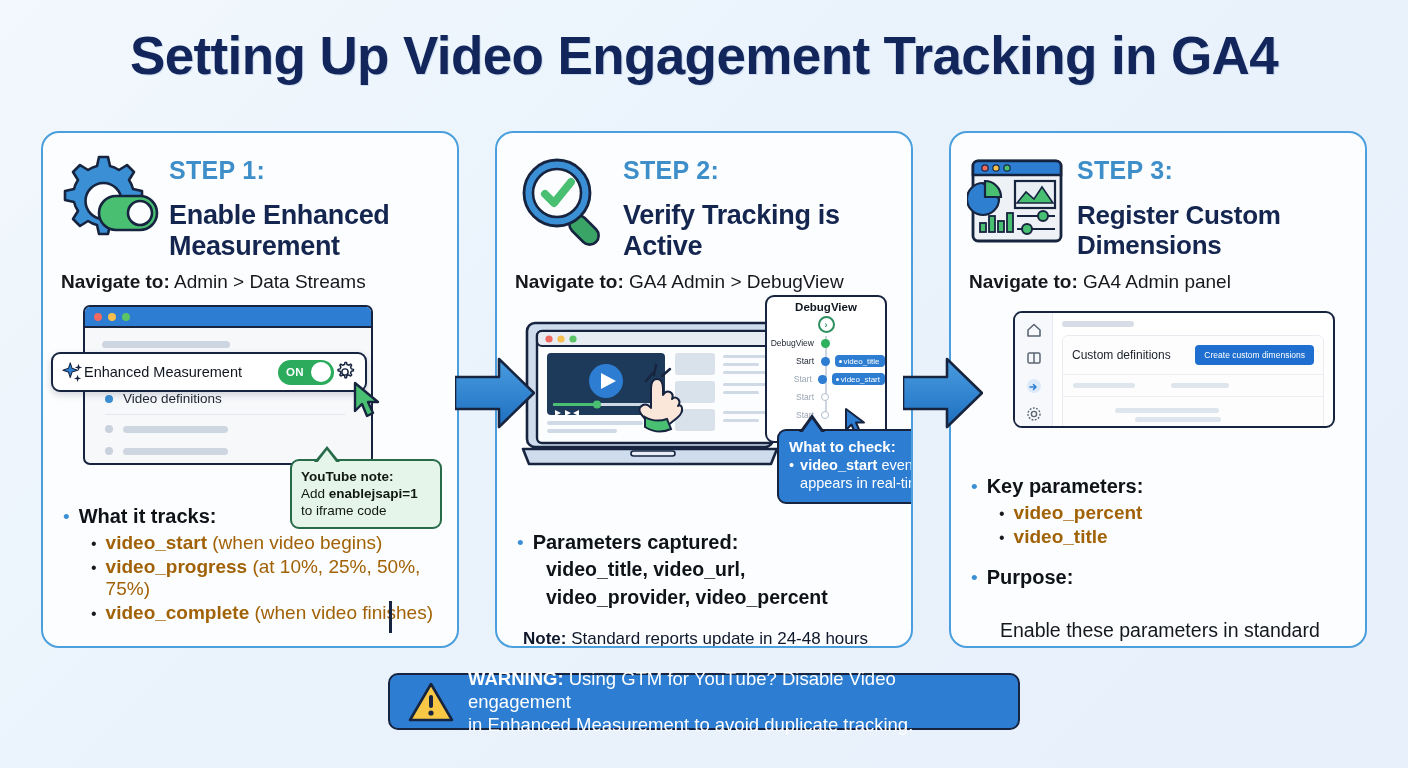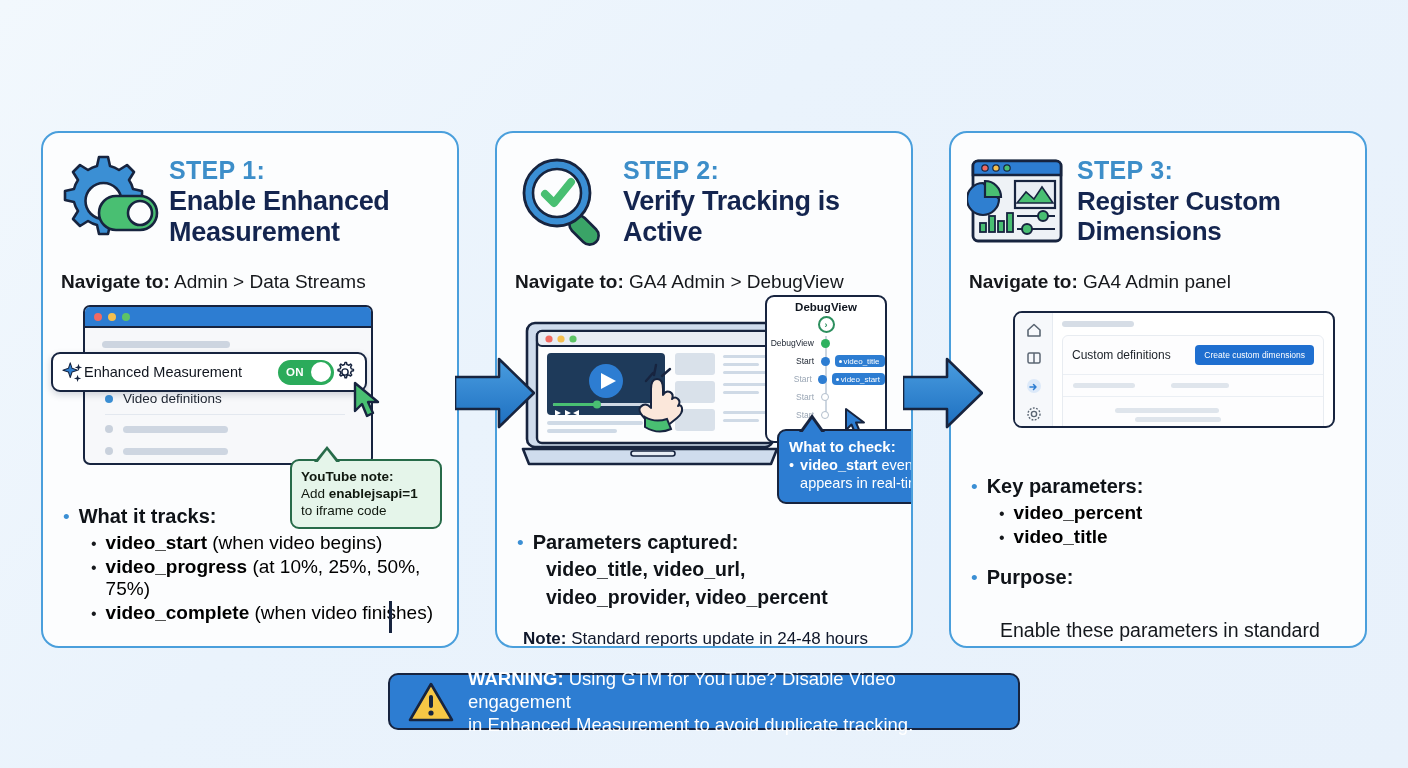--- a/index.html
+++ b/index.html
@@ -47,21 +47,21 @@
   .ptitles { padding-top: 6px; }
   .pstep {
     font-size: 25px; font-weight: bold;
     color: #3d8ec9; letter-spacing: .3px;
     line-height: 1.1;
   }
   .pname {
     font-size: 27px; font-weight: bold;
     color: #14254f; line-height: 1.18;
     letter-spacing: -.3px;
-    margin-top: 1px;
+    margin-top: 15px;
   }
   .p3 .pname { font-size: 26px; }
 
   .nav {
     font-size: 19px; color: #16181c;
     margin-top: 6px; margin-left: 2px;
     white-space: nowrap;
   }
   .nav b { font-weight: bold; }
 
@@ -163,21 +163,21 @@
   }
 
   
   .bullets { margin-top: 6px; padding-left: 4px; }
   .b1 { display: flex; gap: 9px; align-items: baseline; }
   .bdot { color: #3b8fd4; font-size: 19px; line-height: 1; }
   .b1 .btxt { font-size: 20px; font-weight: bold; color: #0f1318; }
   .b2list { margin: 4px 0 0 28px; }
   .b2 { display: flex; gap: 9px; align-items: baseline; margin-bottom: 2px; }
   .b2 .sdot { color: #16191d; font-size: 16px; line-height: 1; }
-  .b2 .stxt { font-size: 19px; color: #000000; }
+  .b2 .stxt { font-size: 19px; color: #a16207; }
   .b2 .stxt b { font-weight: bold; }
 
   
   .laptop { position: absolute; left: 6px; top: 14px; width: 262px; height: 152px; }
   .debugcard {
     position: absolute; left: 252px; top: -10px;
     width: 122px; height: 148px;
     background: #fff;
     border: 2.5px solid #17243f;
     border-radius: 9px;
@@ -286,20 +286,21 @@
   }
   .warnicon { width: 46px; height: 42px; flex: 0 0 auto; }
   .warntext { color: #fff; font-size: 18.5px; line-height: 1.26; }
   .warntext b { font-weight: bold; }
 </style>
 </head>
 <body>
 
 <div class="page">
 
+  <div class="title">Setting Up Video Engagement Tracking in GA4</div>
 
   <div class="panels">
 
     <div class="panel p1">
       <div class="phead">
         <div class="picon">
           <svg viewBox="0 0 100 100">
             <path d="M40 6 l9 0 2 9 a28 28 0 0 1 9 4 l8-5 7 7 -5 8 a28 28 0 0 1 4 9 l9 2 0 9 -9 2 a28 28 0 0 1-4 9 l5 8 -7 7 -8-5 a28 28 0 0 1-9 4 l-2 9 -9 0 -2-9 a28 28 0 0 1-9-4 l-8 5 -7-7 5-8 a28 28 0 0 1-4-9 l-9-2 0-9 9-2 a28 28 0 0 1 4-9 l-5-8 7-7 8 5 a28 28 0 0 1 9-4 z" fill="#3b8fd4" stroke="#17243f" stroke-width="2.6" stroke-linejoin="round"></path>
             <circle cx="44.5" cy="50" r="18" fill="#fcfdfe" stroke="#17243f" stroke-width="2.6"></circle>
             <rect x="40" y="45" width="58" height="34" rx="17" fill="#49bf72" stroke="#17243f" stroke-width="2.6"></rect>

